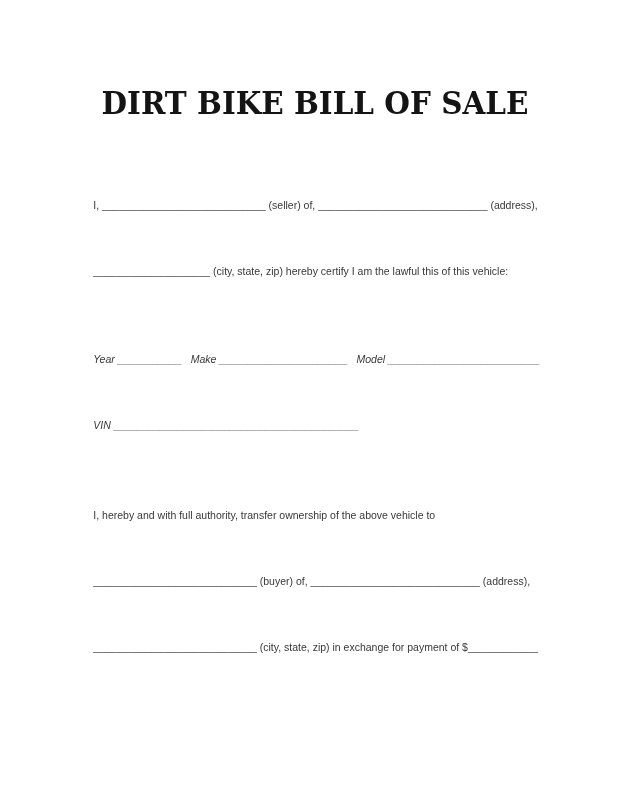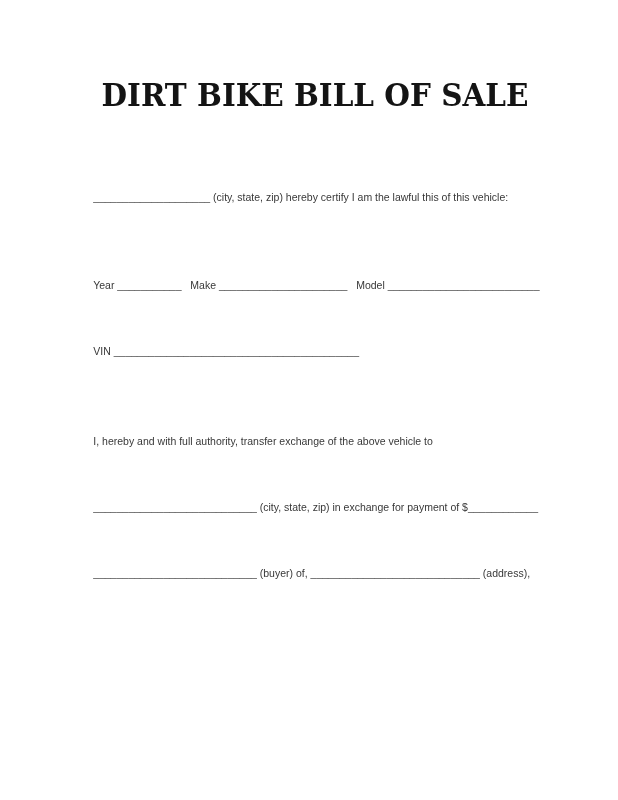--- a/index.html
+++ b/index.html
@@ -10,74 +10,77 @@
     height: 800px;
     background: #ffffff;
     font-family: "Liberation Sans", sans-serif;
     font-size: 10.5px;
     color: #383838;
     overflow: hidden;
   }
   .content {
     position: absolute;
     left: 70px;
-    top: 4px;
+    top: 12px;
     width: 490px;
   }
   .title {
     margin-top: 68px;
     line-height: 46px;
     text-align: center;
     font-family: "DejaVu Serif", serif;
     font-weight: bold;
     font-size: 31px;
     letter-spacing: 0px;
     color: #141414;
     transform: scaleX(0.95);
     transform-origin: 50% 50%;
     white-space: nowrap;
   }
   .line {
     white-space: pre;
     line-height: 22px;
   }
   .sec-seller   { margin-top: 46px; }
-  .sec-vehicle  { margin-top: 22px; }
+  .sec-vehicle  { margin-top: 22px; font-style: italic; }
   .sec-transfer { margin-top: 24px; }
   .blank { color: #4a4a4a; }
 </style>
 </head>
 <body>
 
 <div class="page">
   <div class="content">
 
     <div class="title">DIRT BIKE BILL OF SALE</div>
 
     <div class="sec-seller">
+      <div class="line">
+        <span>I, </span><span class="blank">____________________________</span><span> (seller) of, </span><span class="blank">_____________________________</span><span> (address),</span>
+      </div>
       <div class="line">
         <span class="blank">____________________</span><span> (city, state, zip) hereby certify I am the lawful this of this vehicle:</span>
       </div>
     </div>
 
     <div class="sec-vehicle">
       <div class="line">
         <span>Year </span><span class="blank">___________</span><span>   Make </span><span class="blank">______________________</span><span>   Model </span><span class="blank">__________________________</span>
       </div>
       <div class="line">
         <span>VIN </span><span class="blank">__________________________________________</span>
       </div>
     </div>
 
     <div class="sec-transfer">
       <div class="line">
-        <span>I, hereby and with full authority, transfer exchange of the above vehicle to</span>
+        <span>I, hereby and with full authority, transfer ownership of the above vehicle to</span>
+      </div>
+      <div class="line">
+        <span class="blank">____________________________</span><span> (buyer) of, </span><span class="blank">_____________________________</span><span> (address),</span>
       </div>
       <div class="line">
         <span class="blank">____________________________</span><span> (city, state, zip) in exchange for payment of $</span><span class="blank">____________</span>
-      </div>
-      <div class="line">
-        <span class="blank">____________________________</span><span> (buyer) of, </span><span class="blank">_____________________________</span><span> (address),</span>
       </div>
     </div>
 
   </div>
 </div>
 
 </body></html>

